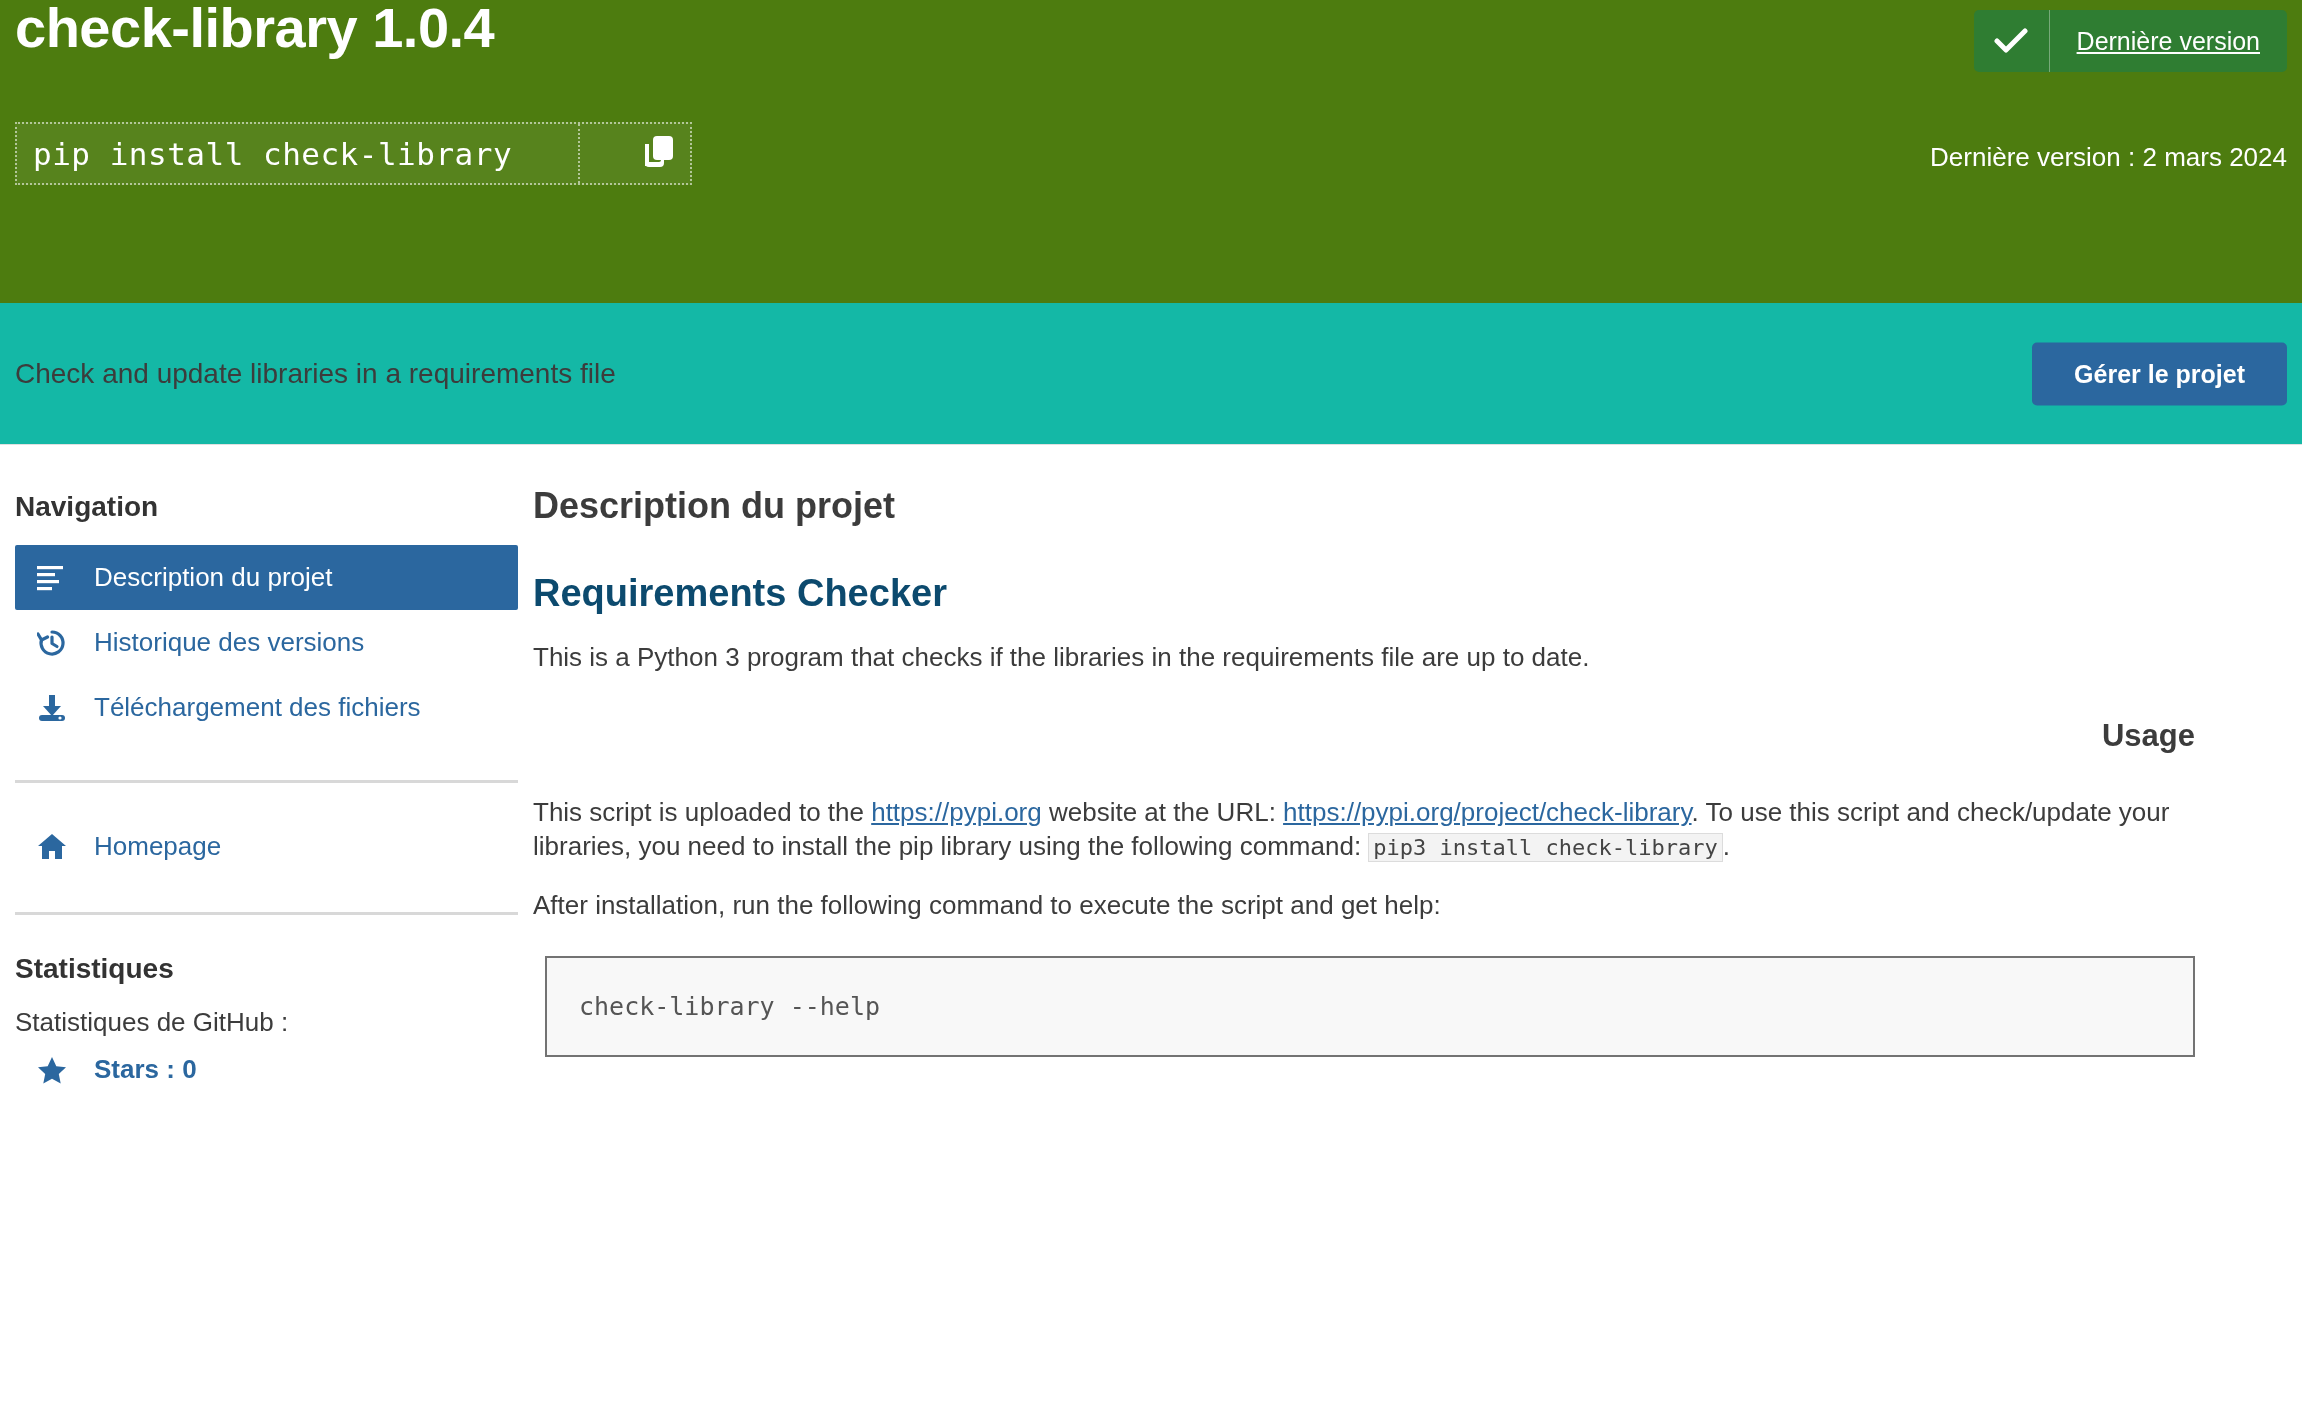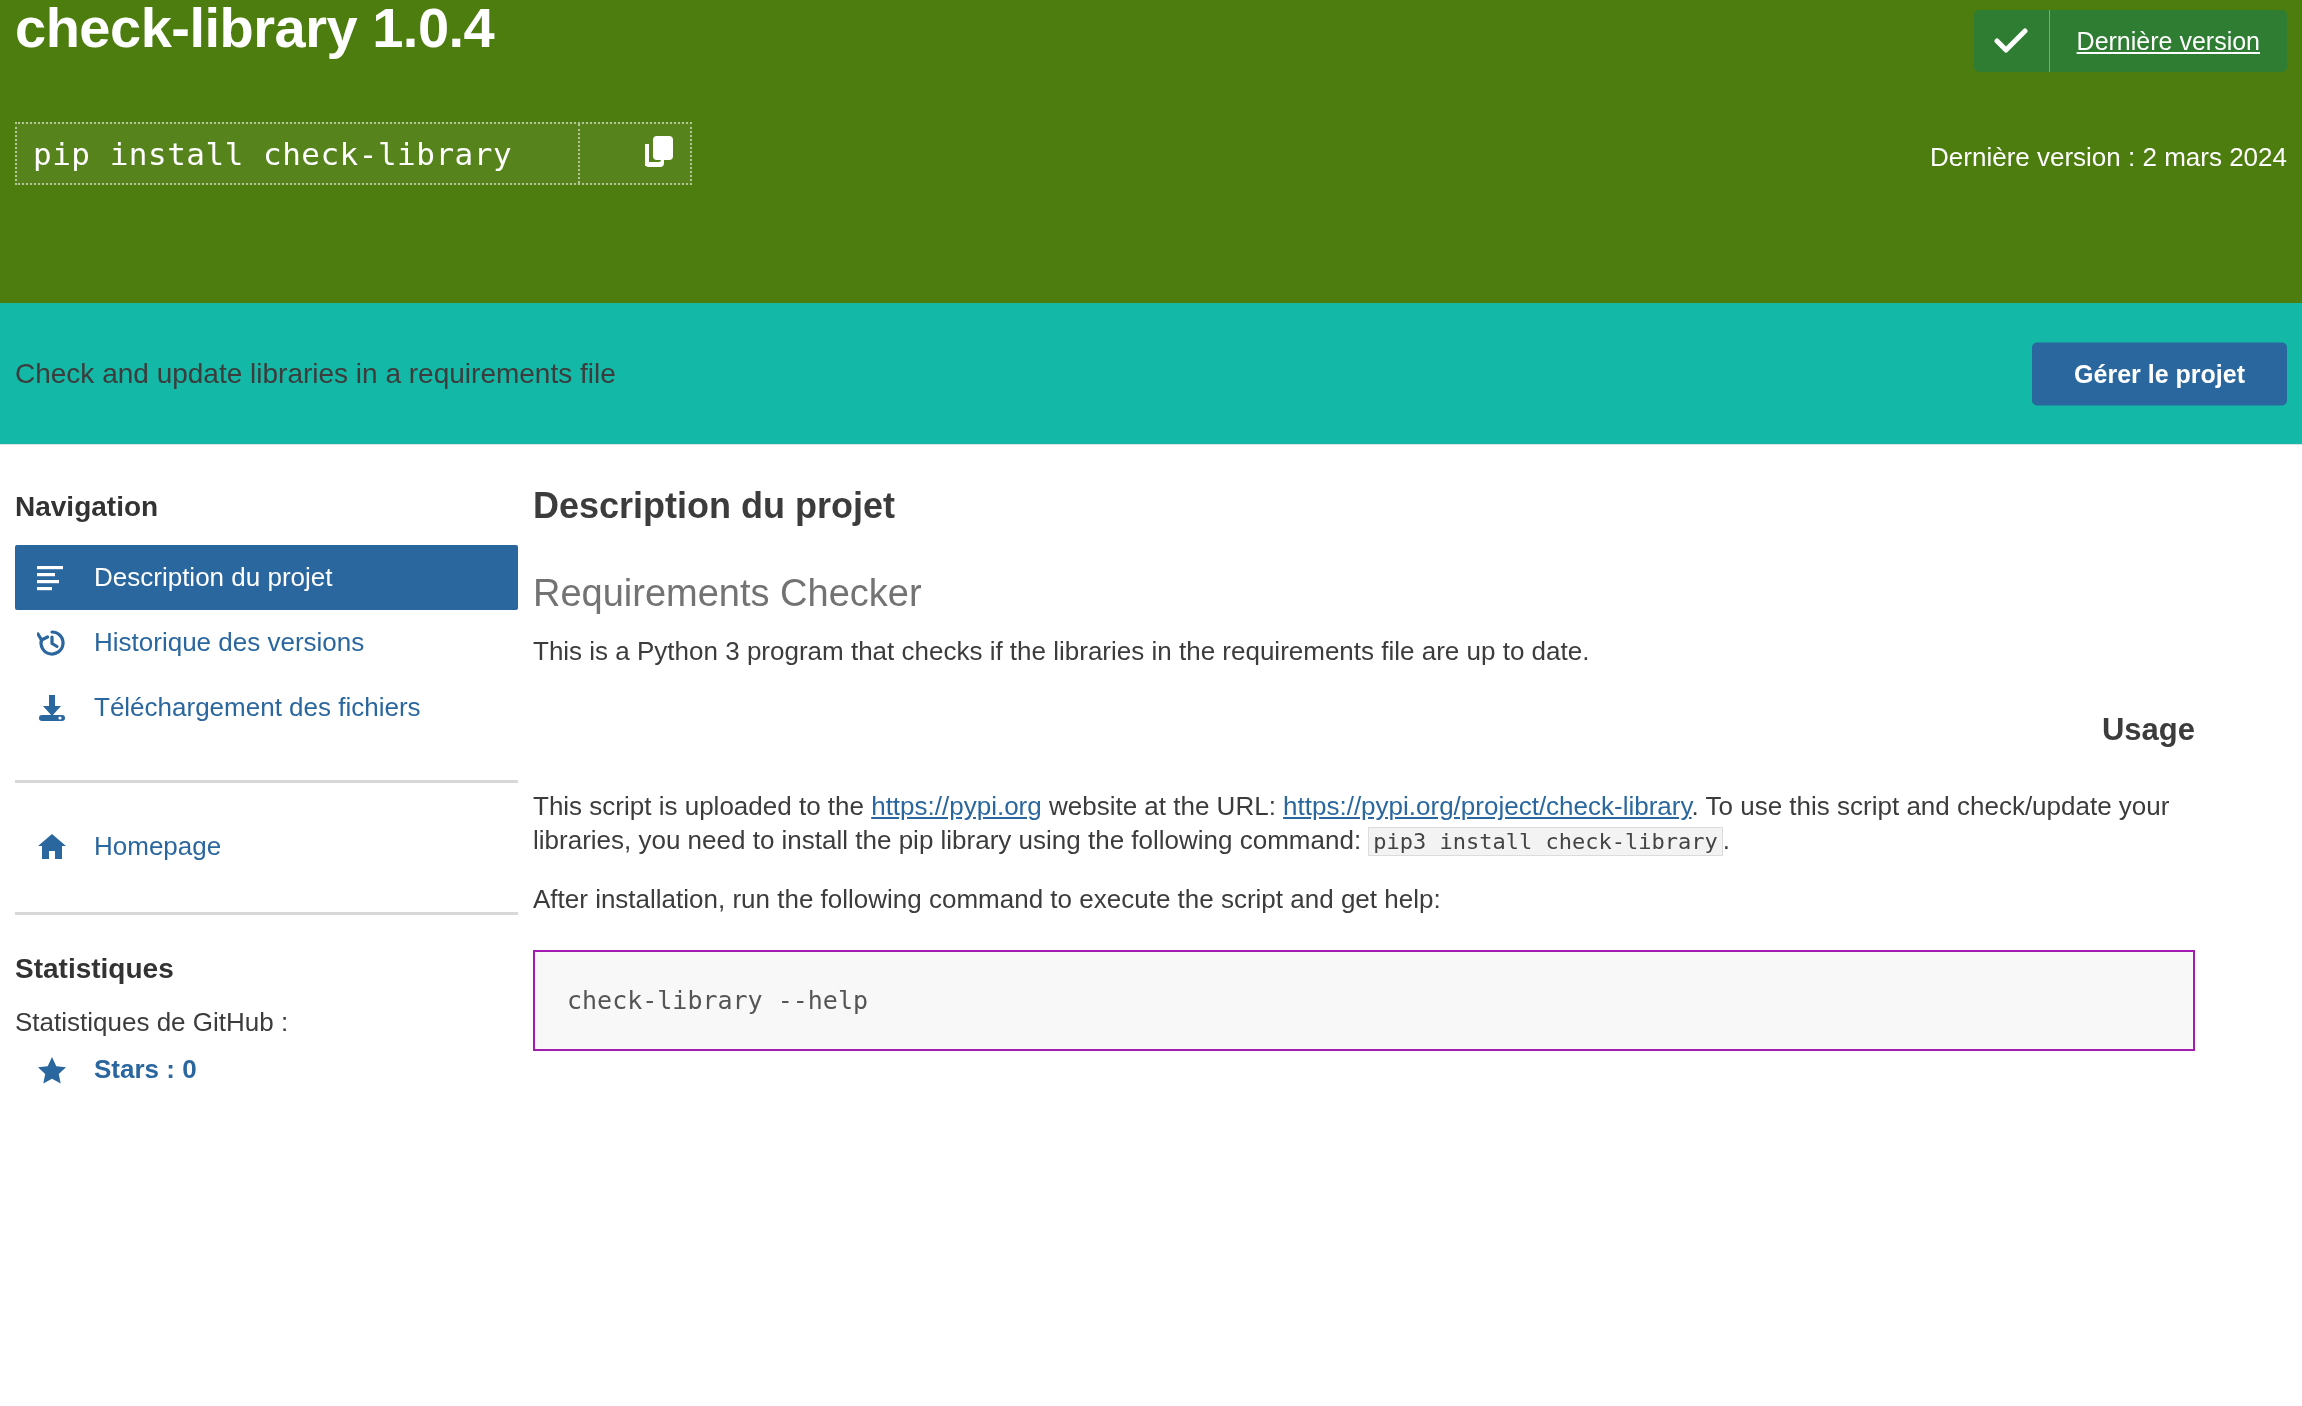--- a/index.html
+++ b/index.html
@@ -222,23 +222,23 @@
     padding-left: 0;
   }
   .main-title {
     font-size: 36px;
     font-weight: bold;
     color: #3c3c3c;
     margin-bottom: 45px;
   }
   .doc-h1 {
     font-size: 38px;
-    font-weight: normal;
-    color: #737373;
-    margin-bottom: 20px;
+    font-weight: bold;
+    color: #0c4a6e;
+    margin-bottom: 26px;
   }
   .doc-h2 {
     font-size: 31px;
     font-weight: bold;
     color: #3c3c3c;
     margin: 44px 0 42px 0;
     text-align: right;
   }
   .doc-p {
     font-size: 26px;
@@ -255,23 +255,24 @@
     font-family: "DejaVu Sans Mono", monospace;
     font-size: 22px;
     background: #f3f3f3;
     border: 1px solid #dcdcdc;
     padding: 1px 4px;
     color: #444444;
   }
   .codeblock {
     margin-top: 34px;
     background: #f8f8f8;
-    border: 2px solid #a21caf;
+    border: 2px solid #737373;
     padding: 34px 32px;
     min-height: 100px;
+    margin-left: 12px;
   }
   .codeblock code {
     font-family: "DejaVu Sans Mono", monospace;
     font-size: 25px;
     color: #555555;
     white-space: pre;
   }
 </style>
 </head>
 <body>

